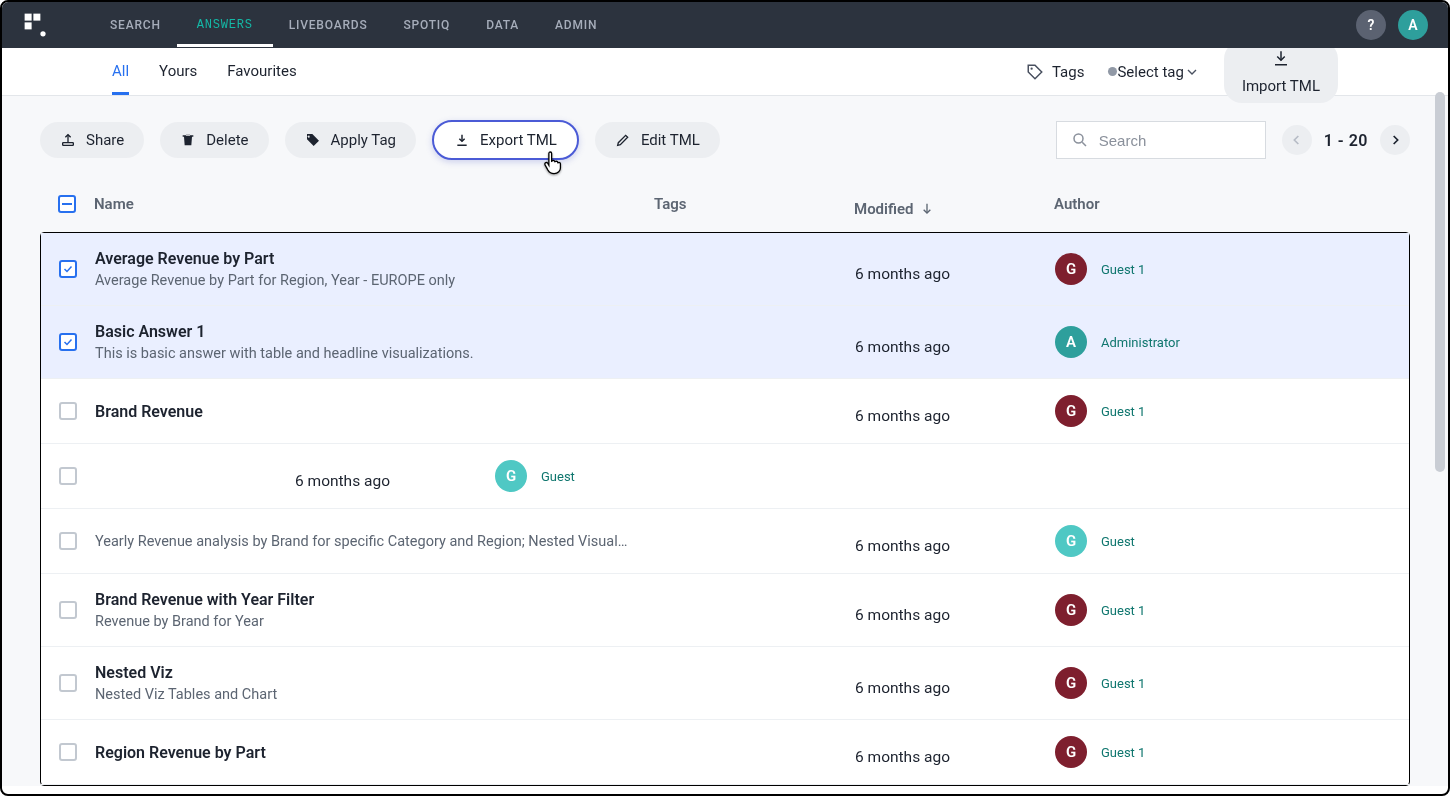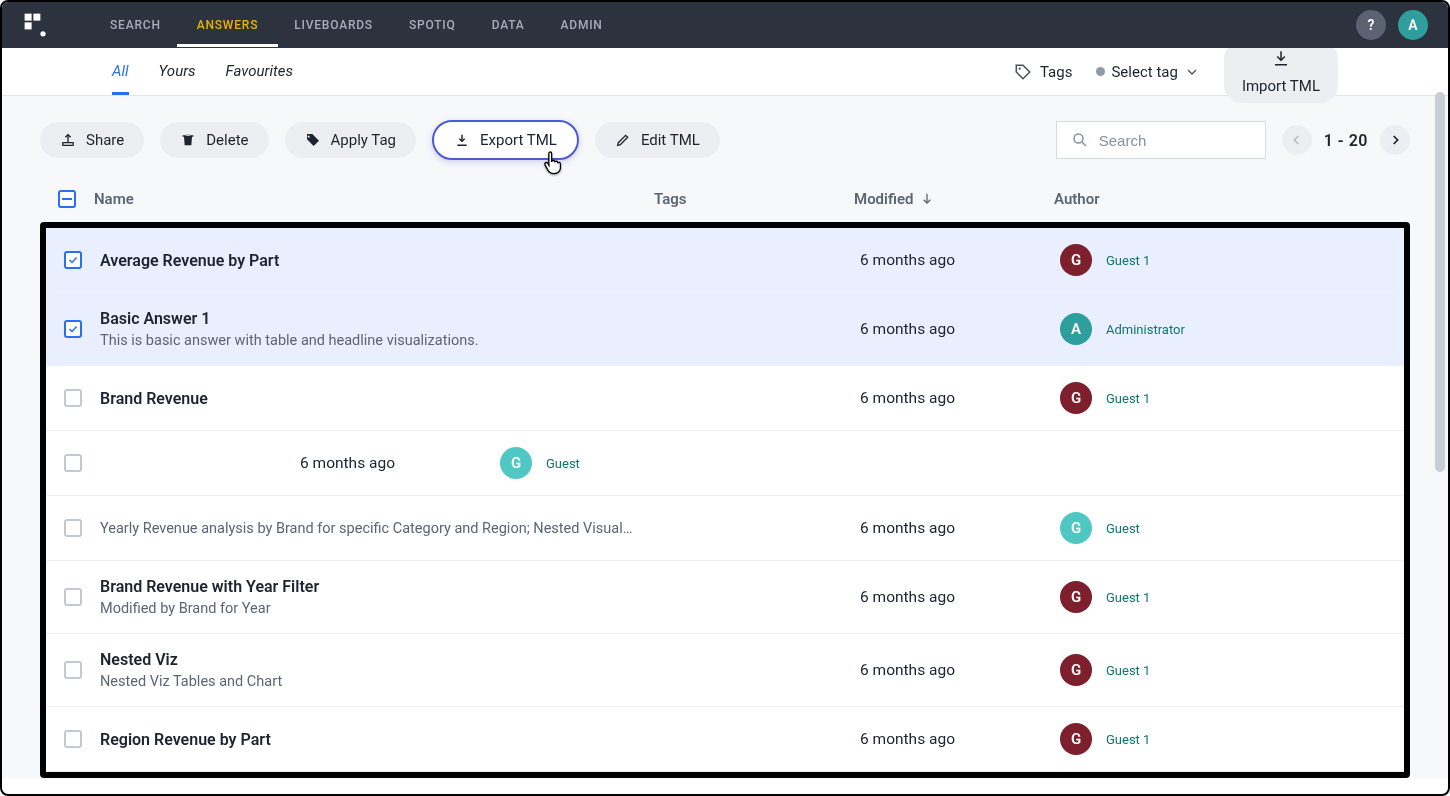--- a/index.html
+++ b/index.html
@@ -33,21 +33,21 @@
   .nav-items { display: flex; gap: 36px; align-items: center; }
   .nav-item {
     color: #a6adba;
     font-size: 12px;
     letter-spacing: .8px;
     font-weight: 500;
     cursor: pointer;
     padding: 14px 0;
     position: relative;
   }
-  .nav-item.active { color: #eab308; }
+  .nav-item.active { color: #14b8a6; font-family: Liberation Mono, monospace; }
   .nav-item.active::after {
     content:"";
     position:absolute;
     left:-20px; right:-20px;
     bottom:-1px;
     height:3px;
     background:#fff;
   }
   .topnav-right {
     margin-left: auto;
@@ -63,37 +63,37 @@
   .avatar-btn { background:#2e9f9c; color:#fff; }
 
   
   .subnav {
     height: 48px;
     border-bottom: 1px solid #e3e6ea;
     display:flex;
     align-items:center;
     padding: 0 110px 0 110px;
   }
-  .subtabs { display:flex; gap: 30px; align-items:flex-end;font-style:italic; }
+  .subtabs { display:flex; gap: 30px; align-items:flex-end; }
   .subtab {
     font-size: 15px;
     color:#1d232f;
     cursor:pointer;
     padding: 12px 0 14px;
     position:relative;
   }
   .subtab.active { color:#2770ef; }
   .subtab.active::after {
     content:"";
     position:absolute; left:0; right:0; bottom:-1px;
     height:3px; background:#2770ef;
   }
   .subnav-right { margin-left:auto; display:flex; align-items:center; gap: 24px; }
   .tags-link { display:flex; align-items:center; gap:8px; font-size:15px; color:#1d232f; cursor:pointer; }
-  .select-tag { display:flex; align-items:center; gap:6px; font-size:15px; color:#1d232f; cursor:pointer; }
+  .select-tag { display:flex; align-items:center; font-size:15px; color:#1d232f; cursor:pointer; }
   .dot-grey { width:9px;height:9px;border-radius:50%;background:#9199a6;display:inline-block; }
   .import-btn {
     display:flex;align-items:center;gap:10px;
     background:#eceef1;
     padding: 8px 18px;
     border-radius: 18px;
     font-size:15px;
     cursor:pointer;
     flex-direction:column;
   }
@@ -141,24 +141,24 @@
   
   .content { background:#f7f8fa; padding: 0 38px; }
   .tbl-header {
     display:flex; align-items:center;
     padding: 10px 18px 14px;
     font-size:15px; color:#5c6572; font-weight:600;
   }
   .col-check { width: 36px; display:flex; align-items:center; }
   .col-name { flex: 0 0 560px; }
   .col-tags { flex: 0 0 200px; }
-  .col-mod  { flex: 0 0 200px; display:flex;align-items:center;gap:6px; }
+  .col-mod  { flex: 0 0 200px; display:flex;align-items:center;gap:6px;margin-top:10px; }
   .col-auth { flex: 1; }
 
-  .list { background:#fff; border-radius:4px; border:6px solid #000000; }
+  .list { background:#fff; border-radius:4px; border:1px solid #000000; }
   .row {
     display:flex; align-items:center;
     padding: 16px 18px;
     border-bottom:1px solid #edf0f3;
     position:relative;
   }
   .row.selected { background:#eaefff; }
   .row .meta { display:flex;flex-direction:column;gap:4px; }
   .row .title { font-size:16px; font-weight:600; color:#1d232f; }
   .row .desc  { font-size:14.5px; color:#5c6572; }
@@ -376,20 +376,21 @@
         <div class="col-check">
           <div class="chk checked">
             <svg width="12" height="12" viewBox="0 0 24 24" fill="none" stroke="#2770ef" stroke-width="3">
               <polyline points="5 12 10 17 19 7"></polyline>
             </svg>
           </div>
         </div>
         <div class="col-name">
           <div class="meta">
             <div class="title">Average Revenue by Part</div>
+            <div class="desc">Average Revenue by Part for Region, Year - EUROPE only</div>
           </div>
         </div>
         <div class="col-tags"></div>
         <div class="col-mod">
           <span class="mod">6 months ago</span>
         </div>
         <div class="col-auth">
           <div class="author-cell">
             <div class="author-badge" style="background: rgb(126, 31, 46);">G</div>
             <span class="author-name">Guest 1</span>
@@ -476,21 +477,21 @@
           </div>
         </div>
       </div>
       <div class="row">
         <div class="col-check">
           <div class="chk"></div>
         </div>
         <div class="col-name">
           <div class="meta">
             <div class="title">Brand Revenue with Year Filter</div>
-            <div class="desc">Modified by Brand for Year</div>
+            <div class="desc">Revenue by Brand for Year</div>
           </div>
         </div>
         <div class="col-tags"></div>
         <div class="col-mod">
           <span class="mod">6 months ago</span>
         </div>
         <div class="col-auth">
           <div class="author-cell">
             <div class="author-badge" style="background: rgb(126, 31, 46);">G</div>
             <span class="author-name">Guest 1</span>

